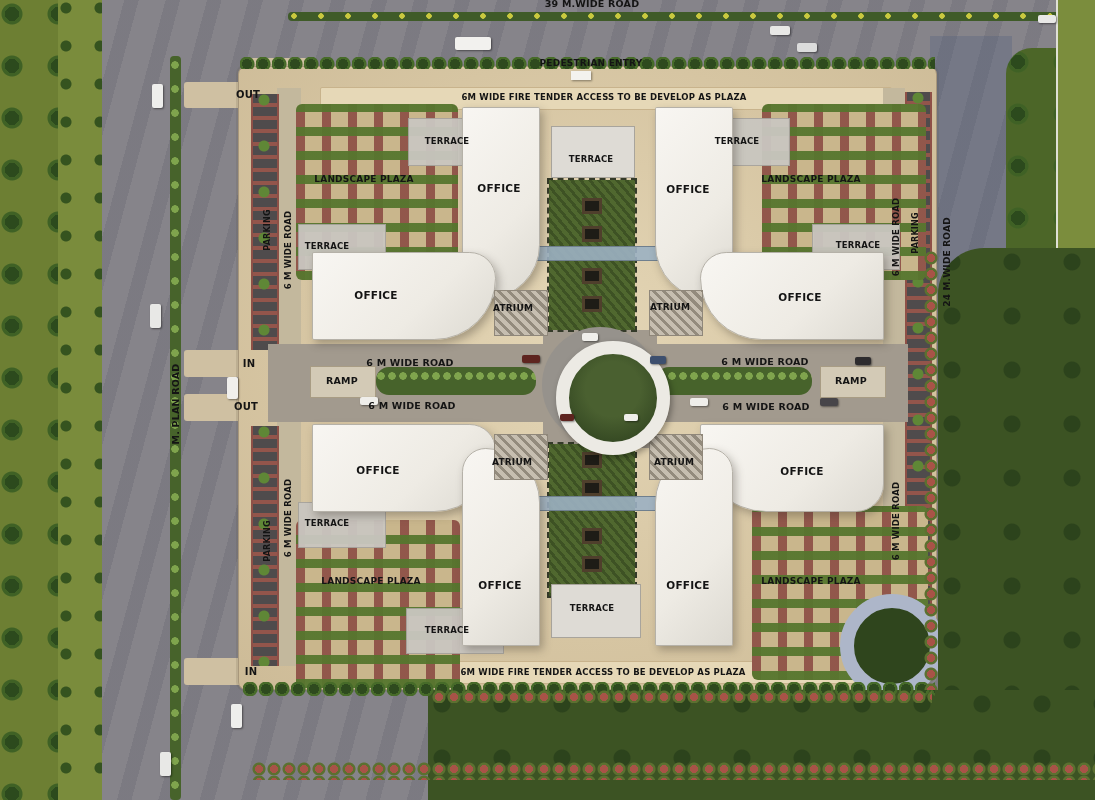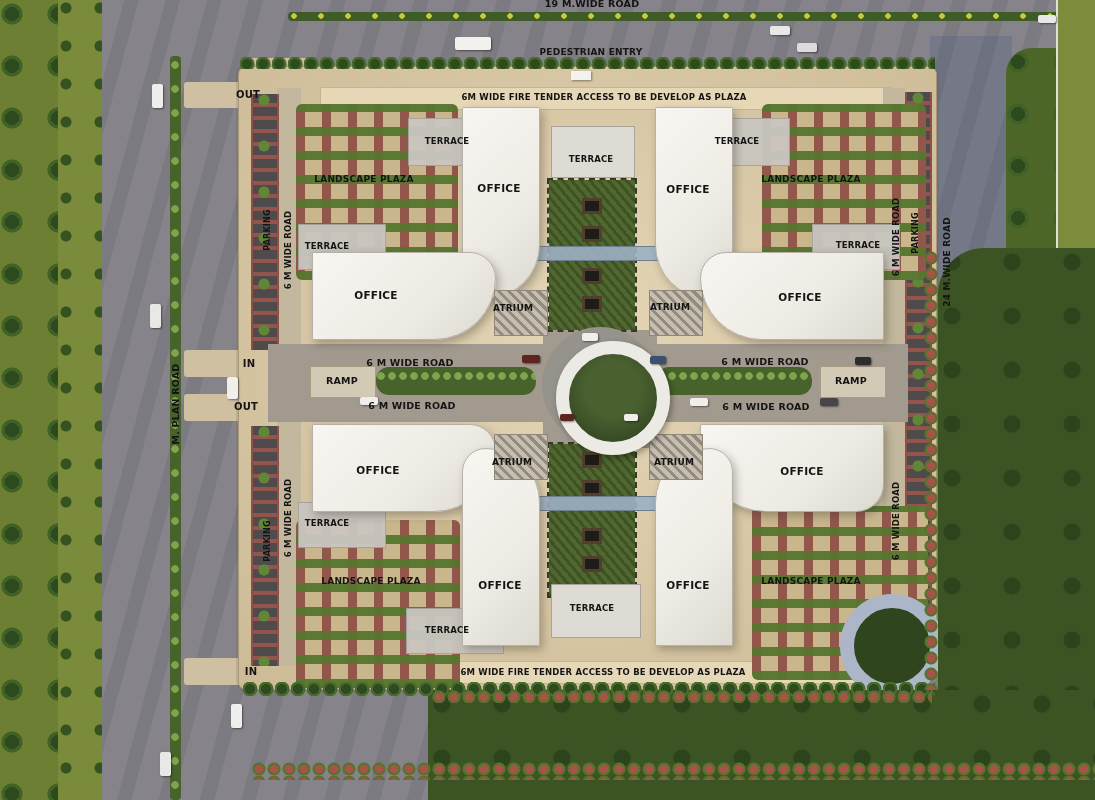--- a/index.html
+++ b/index.html
@@ -169,22 +169,22 @@
   <div class="car" style="left:360px;top:397px;width:18px;height:8px;background:#efeeea;"></div>
   <div class="car" style="left:650px;top:356px;width:16px;height:8px;background:#3d4f6e;"></div>
   <div class="car" style="left:855px;top:357px;width:16px;height:8px;background:#2e2c2e;"></div>
   <div class="car" style="left:690px;top:398px;width:18px;height:8px;background:#efeeea;"></div>
   <div class="car" style="left:820px;top:398px;width:18px;height:8px;background:#474549;"></div>
   <div class="car" style="left:582px;top:333px;width:16px;height:8px;background:#f0efeb;"></div>
   <div class="car" style="left:560px;top:414px;width:14px;height:7px;background:#5e241f;"></div>
   <div class="car" style="left:624px;top:414px;width:14px;height:7px;background:#efeeea;"></div>
 
   <div id="labels-layer">
-      <span class="map-label" style="left: 592px; top: 4px; font-size: 9.5px; transform: translate(-50%, -50%);">19 M.WIDE ROAD</span>
-      <span class="map-label" style="left: 591px; top: 52px; font-size: 9px; transform: translate(-50%, -50%);">PEDESTRIAN ENTRY</span>
+      <span class="map-label" style="left: 592px; top: 4px; font-size: 9.5px; transform: translate(-50%, -50%);">39 M.WIDE ROAD</span>
+      <span class="map-label" style="left: 591px; top: 63px; font-size: 9px; transform: translate(-50%, -50%);">PEDESTRIAN ENTRY</span>
       <span class="map-label" style="left: 248px; top: 95px; font-size: 10px; transform: translate(-50%, -50%);">OUT</span>
       <span class="map-label" style="left: 604px; top: 97px; font-size: 8.5px; transform: translate(-50%, -50%);">6M WIDE FIRE TENDER ACCESS TO BE DEVELOP AS PLAZA</span>
       <span class="map-label" style="left: 447px; top: 141px; font-size: 8.5px; transform: translate(-50%, -50%);">TERRACE</span>
       <span class="map-label" style="left: 591px; top: 159px; font-size: 8.5px; transform: translate(-50%, -50%);">TERRACE</span>
       <span class="map-label" style="left: 737px; top: 141px; font-size: 8.5px; transform: translate(-50%, -50%);">TERRACE</span>
       <span class="map-label" style="left: 364px; top: 179px; font-size: 9px; transform: translate(-50%, -50%);">LANDSCAPE PLAZA</span>
       <span class="map-label" style="left: 811px; top: 179px; font-size: 9px; transform: translate(-50%, -50%);">LANDSCAPE PLAZA</span>
       <span class="map-label" style="left: 499px; top: 188px; font-size: 10.5px; transform: translate(-50%, -50%);">OFFICE</span>
       <span class="map-label" style="left: 688px; top: 189px; font-size: 10.5px; transform: translate(-50%, -50%);">OFFICE</span>
       <span class="map-label" style="left: 268px; top: 230px; font-size: 8px; transform: translate(-50%, -50%) rotate(-90deg);">PARKING</span>

